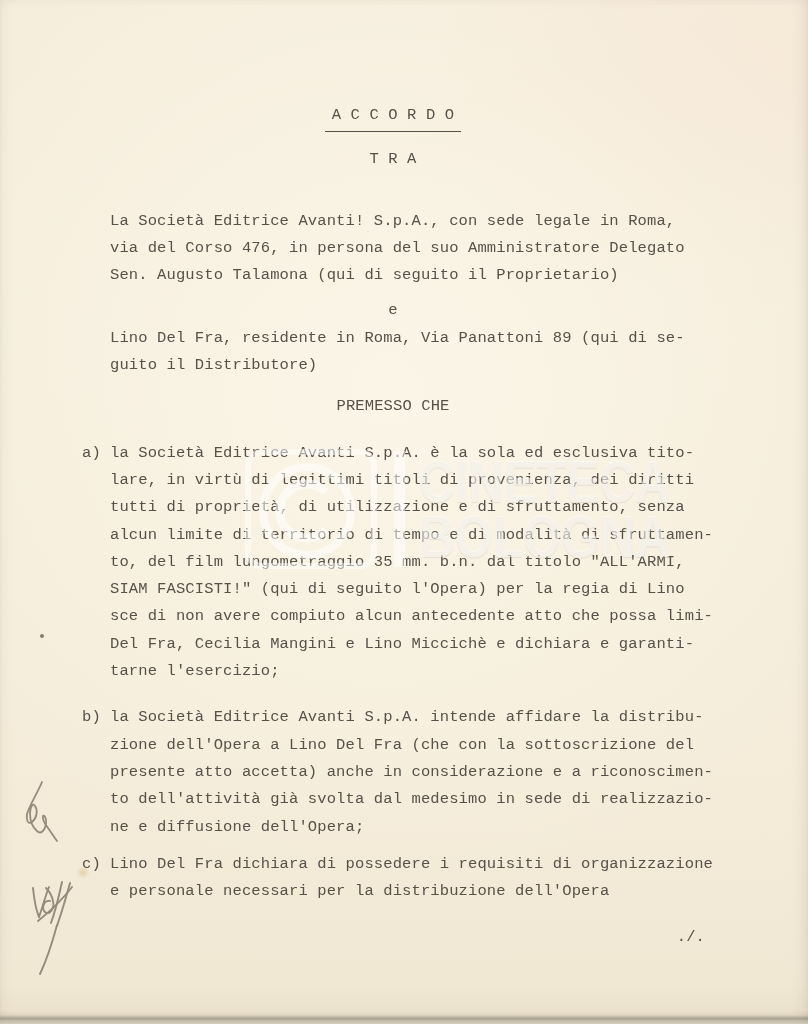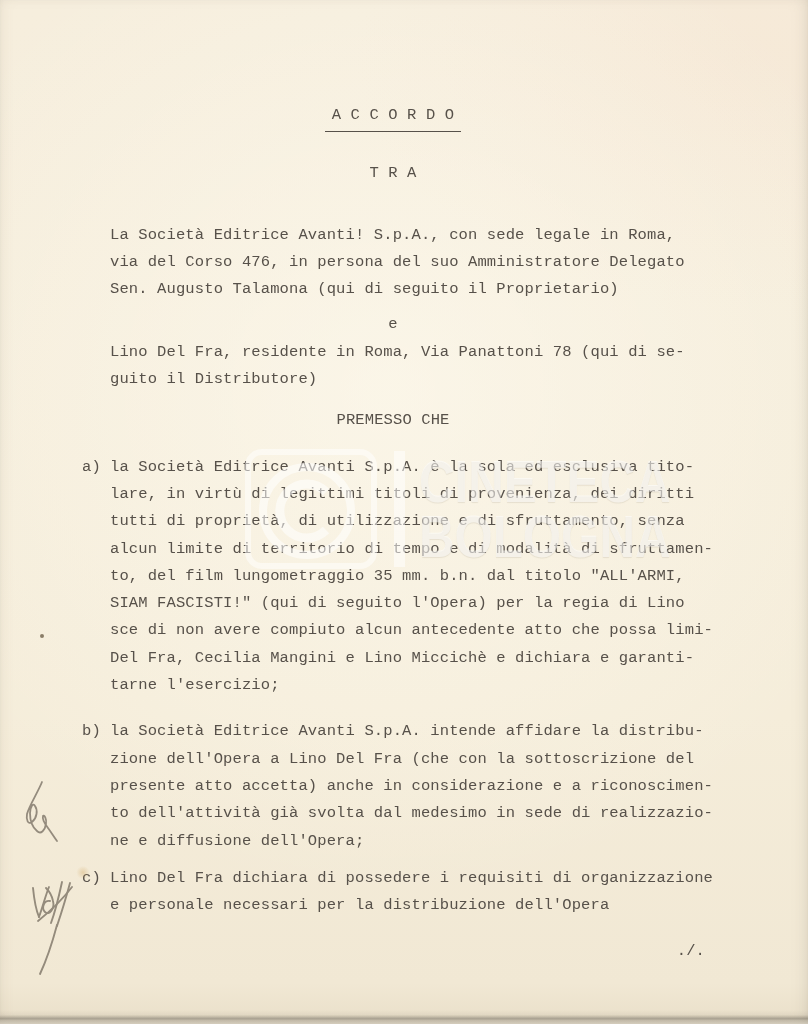--- a/index.html
+++ b/index.html
@@ -23,21 +23,21 @@
     font-size:15.5px; line-height:27.3px; letter-spacing:0.12px;
   }
   .tline { white-space:nowrap; }
   .centered { text-align:center; padding-right:40px; }
   .doc-title { margin:0; font-size:15.5px; font-weight:normal; }
   .doc-title .underlined {
     display:inline-block;
     border-bottom:1.5px solid #57514a;
     padding:0 7px 2px 7px;
   }
-  .doc-subtitle { margin-top:28px; }
+  .doc-subtitle { margin-top:14px; }
   .party1 { margin-top:34px; }
   .connector { margin-top:8px; }
   .premise-heading { margin-top:14px; }
   .clause { position:relative; margin-top:19px; }
   .clause.clause-c { margin-top:10px; }
   .clause-label { position:absolute; left:-28px; top:0; }
   .page-marker { margin-top:19px; text-align:right; padding-right:11px; }
 
   
   .watermark {
@@ -93,21 +93,21 @@
 
     <div class="party1">
         <div class="tline">La Società Editrice Avanti! S.p.A., con sede legale in Roma,</div>
         <div class="tline">via del Corso 476, in persona del suo Amministratore Delegato</div>
         <div class="tline">Sen. Augusto Talamona (qui di seguito il Proprietario)</div>
       </div>
 
     <div class="connector centered">e</div>
 
     <div class="party2">
-        <div class="tline">Lino Del Fra, residente in Roma, Via Panattoni 78 (qui di se-</div>
+        <div class="tline">Lino Del Fra, residente in Roma, Via Panattoni 89 (qui di se-</div>
         <div class="tline">guito il Distributore)</div>
       </div>
 
     <div class="premise-heading centered">PREMESSO CHE</div>
 
     <div class="clause clause-a">
       <span class="clause-label">a)</span>
       <div>
           <div class="tline">la Società Editrice Avanti S.p.A. è la sola ed esclusiva tito-</div>
           <div class="tline">lare, in virtù di legittimi titoli di provenienza, dei diritti</div>

